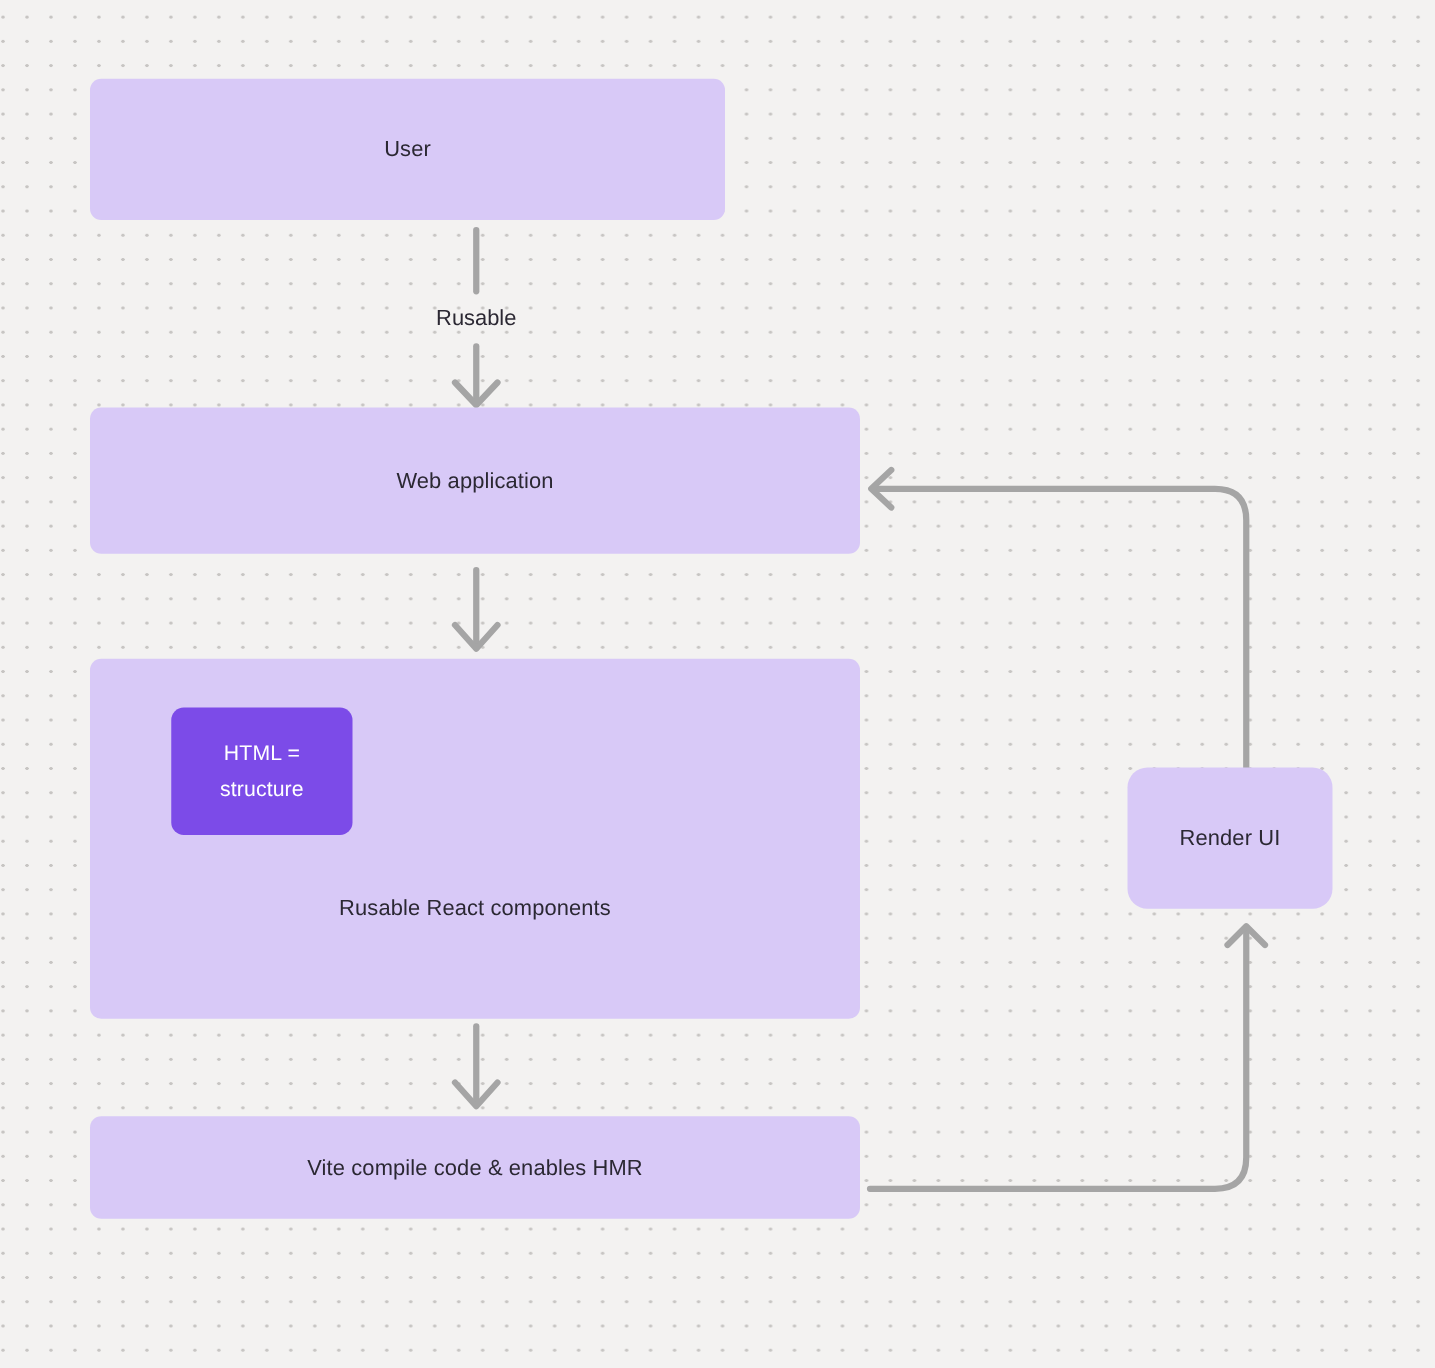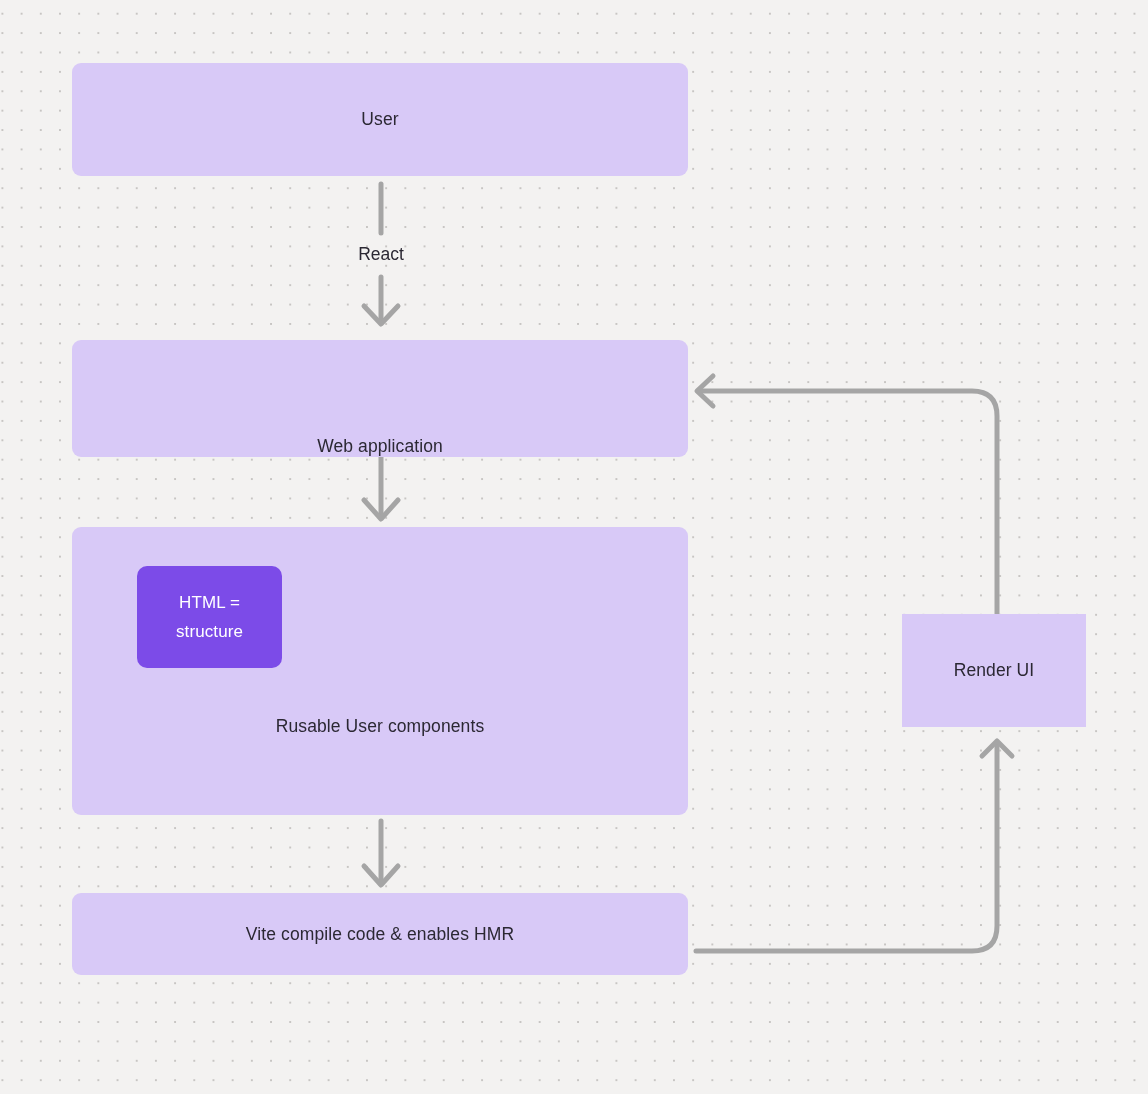--- a/index.html
+++ b/index.html
@@ -28,25 +28,25 @@
   .node{
     position:absolute;
     display:flex;
     align-items:center;
     justify-content:center;
     background:var(--node-light);
     border-radius:9px;
     font-size:17.5px;
     letter-spacing:0.1px;
   }
-  .node--user{left:72px;top:63px;width:616px;height:113px;}
-  .node--web{left:72px;top:340px;width:616px;height:117px;align-items:flex-end;}
+  .node--user{left:72px;top:63px;width:508px;height:113px;}
+  .node--web{left:72px;top:326px;width:616px;height:117px;}
   .node--group{left:72px;top:527px;width:616px;height:288px;display:block;}
   .node--vite{left:72px;top:893px;width:616px;height:82px;}
-  .node--render{left:902px;top:614px;width:184px;height:113px;border-radius:0;}
+  .node--render{left:902px;top:614px;width:164px;height:113px;border-radius:16px;}
   .group-row{
     position:absolute;
     left:65px;
     top:39px;
     display:flex;
     gap:26px;
   }
   .chip{
     width:145px;
     height:102px;
@@ -119,33 +119,33 @@
     <g>
       <path class="connector" d="M997 614 V416 Q997 391 972 391 H701"></path>
       <path class="connector" d="M713 376 L697 391 L713 406"></path>
     </g>
   </svg>
 
   <div class="node node--user">
     <span>User</span>
   </div>
 
-  <div class="edge-label">React</div>
+  <div class="edge-label">Rusable</div>
 
   <div class="node node--web">
     <span>Web application</span>
   </div>
 
   <div class="node node--group">
     <div class="group-row">
       <div class="chip">
         <span>HTML = structure</span>
       </div>
     </div>
-    <div class="group-label">Rusable User components</div>
+    <div class="group-label">Rusable React components</div>
   </div>
 
   <div class="node node--vite">
     <span>Vite compile code &amp; enables HMR</span>
   </div>
 
   <div class="node node--render">
     <span>Render UI</span>
   </div>
 

